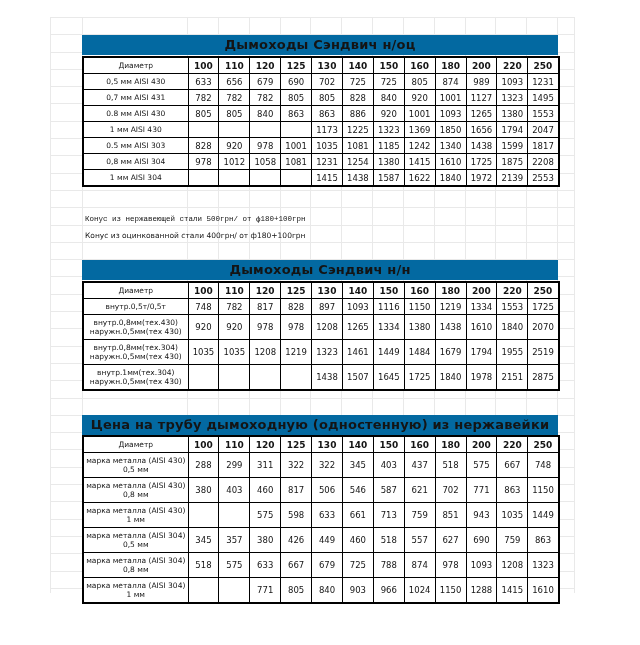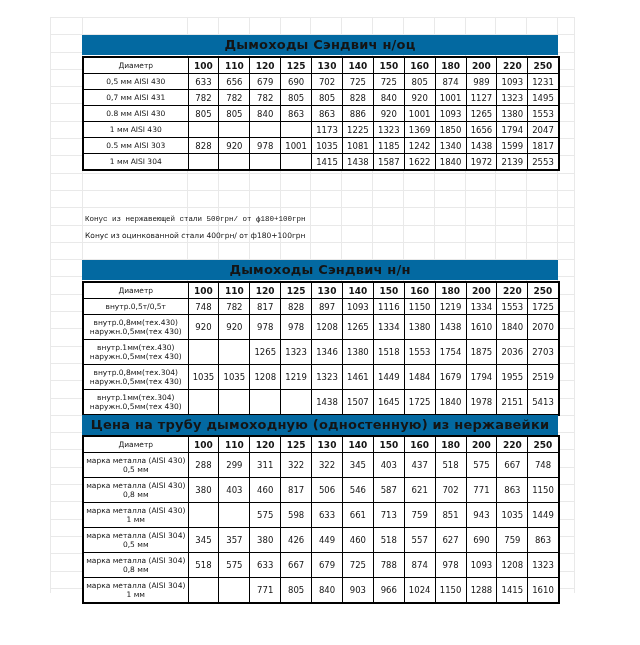--- a/index.html
+++ b/index.html
@@ -187,20 +187,35 @@
         <td>1035</td>
         <td>1081</td>
         <td>1185</td>
         <td>1242</td>
         <td>1340</td>
         <td>1438</td>
         <td>1599</td>
         <td>1817</td>
       </tr>
       <tr class="h17">
+        <td class="lbl">0,8 мм AISI 304</td>
+        <td>978</td>
+        <td>1012</td>
+        <td>1058</td>
+        <td>1081</td>
+        <td>1231</td>
+        <td>1254</td>
+        <td>1380</td>
+        <td>1415</td>
+        <td>1610</td>
+        <td>1725</td>
+        <td>1875</td>
+        <td>2208</td>
+      </tr>
+      <tr class="h17">
         <td class="lbl">1 мм AISI 304</td>
         <td></td>
         <td></td>
         <td></td>
         <td></td>
         <td>1415</td>
         <td>1438</td>
         <td>1587</td>
         <td>1622</td>
         <td>1840</td>
@@ -274,36 +289,20 @@
         <td>1208</td>
         <td>1265</td>
         <td>1334</td>
         <td>1380</td>
         <td>1438</td>
         <td>1610</td>
         <td>1840</td>
         <td>2070</td>
       </tr>
       <tr class="h21">
-        <td class="lbl">внутр.1мм(тех.430)
-наружн.0,5мм(тех 430)</td>
-        <td></td>
-        <td></td>
-        <td>1265</td>
-        <td>1323</td>
-        <td>1346</td>
-        <td>1380</td>
-        <td>1518</td>
-        <td>1553</td>
-        <td>1754</td>
-        <td>1875</td>
-        <td>2036</td>
-        <td>2703</td>
-      </tr>
-      <tr class="h21">
         <td class="lbl">внутр.0,8мм(тех.304)
 наружн.0,5мм(тех 430)</td>
         <td>1035</td>
         <td>1035</td>
         <td>1208</td>
         <td>1219</td>
         <td>1323</td>
         <td>1461</td>
         <td>1449</td>
         <td>1484</td>
@@ -319,21 +318,21 @@
         <td></td>
         <td></td>
         <td></td>
         <td>1438</td>
         <td>1507</td>
         <td>1645</td>
         <td>1725</td>
         <td>1840</td>
         <td>1978</td>
         <td>2151</td>
-        <td>5413</td>
+        <td>2875</td>
       </tr>
     </tbody>
 </table>
 
 <div class="tbl-title t3-title">Цена на трубу дымоходную (одностенную) из нержавейки</div>
 <table class="sheet-table t3">
   <colgroup>
       <col class="c-label">
       <col class="c-num">
       <col class="c-num">

